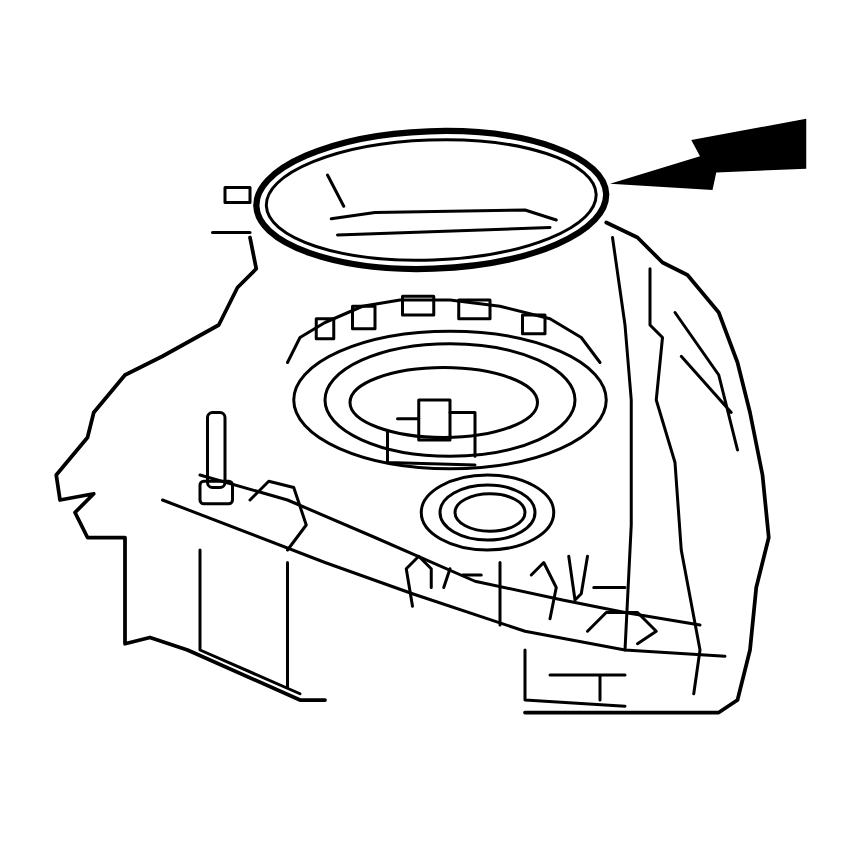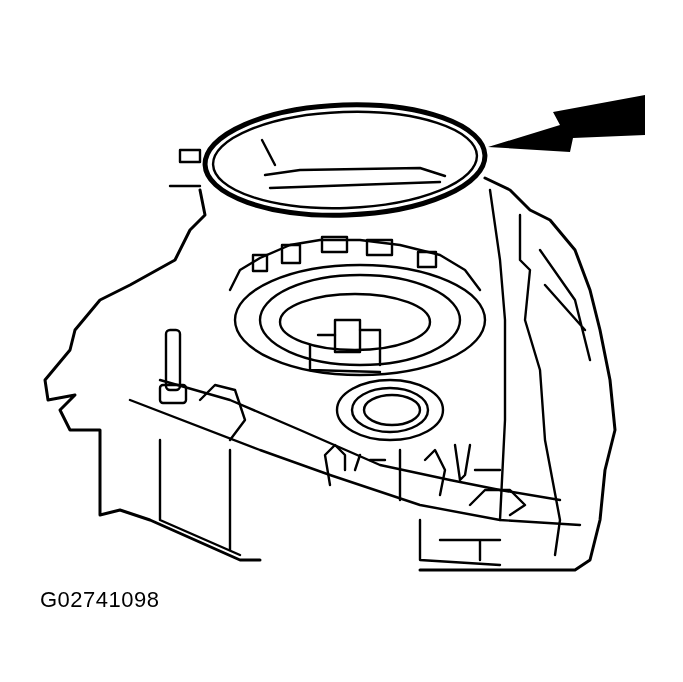--- a/index.html
+++ b/index.html
@@ -69,14 +69,13 @@
 
     <g>
       <path class="thin" d="M330 485 L325 455 L335 445 L345 455 L345 470"></path>
       <path class="thin" d="M360 455 L355 470 M370 460 L385 460 M400 450 L400 500"></path>
       <path class="thin" d="M425 460 L435 450 L445 470 L440 495 M455 445 L460 480 L465 475 L470 445"></path>
       <path class="thin" d="M475 470 L500 470 M470 505 L485 490 L510 490 L525 505 L510 515"></path>
       <path class="thin" d="M200 400 L215 385 L235 390 L245 420 L230 440"></path>
     </g>
   </svg>
 
-  <div class="caption">G02741098</div>
 </div>
 
 </body></html>

